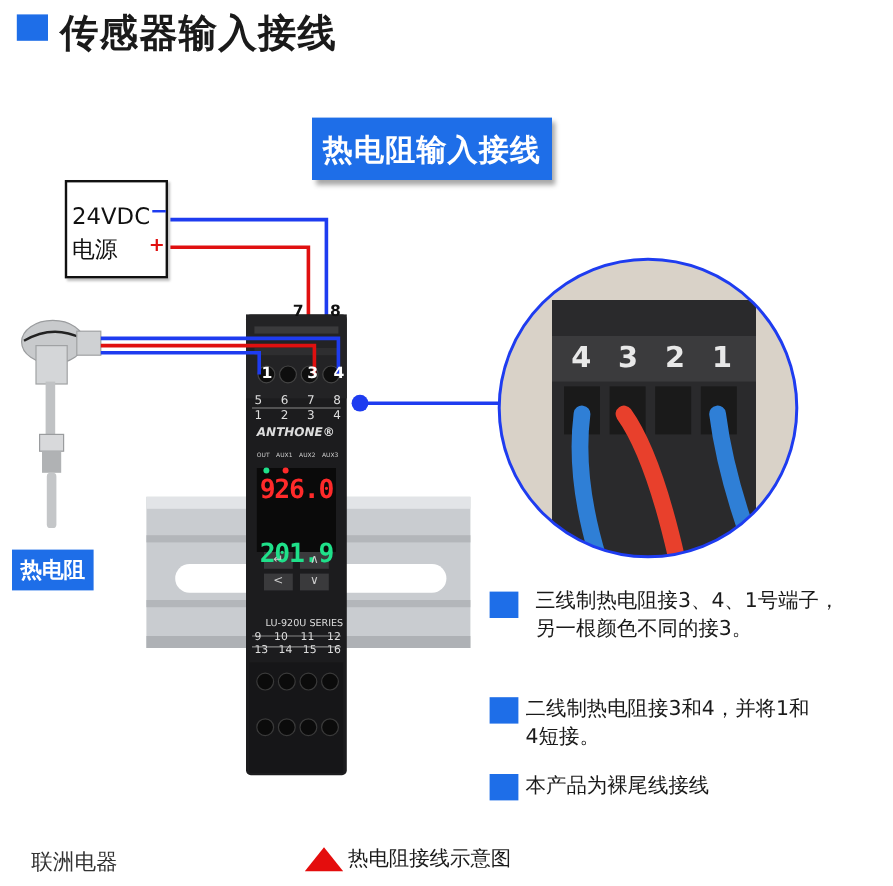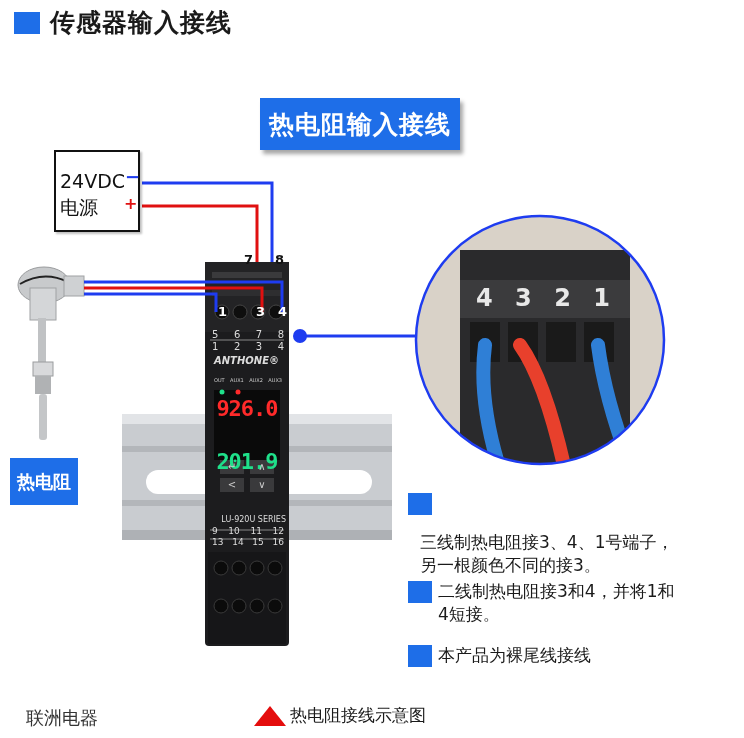--- a/index.html
+++ b/index.html
@@ -1,30 +1,30 @@
 <!DOCTYPE html>
 <html><head>
 <meta charset="utf-8">
 <style>
   * { box-sizing: border-box; margin: 0; padding: 0; }
   body { width: 744px; height: 738px; background: #ffffff; position: relative; overflow: hidden;
          font-family: "DejaVu Sans", "Liberation Sans", sans-serif; color: #1a1a1a; }
   .abs { position: absolute; }
   .title-square { left: 14px; top: 12px; width: 26px; height: 22px; background: #1e6ee8; }
-  .page-title { left: 50px; top: 6px; font-size: 25px; font-weight: bold; color: #1a1a1a; letter-spacing: 1px; }
+  .page-title { left: 50px; top: 6px; font-size: 32px; font-weight: bold; color: #1a1a1a; letter-spacing: 1px; }
   .banner { left: 260px; top: 72px; width: 200px; height: 52px; background: #1e6ee8; color: #fff;
             font-size: 25px; font-weight: bold; display: flex; align-items: center; justify-content: center;
             box-shadow: 3px 4px 4px rgba(0,0,0,0.35); letter-spacing: 1px; margin-top: 26px; }
   .psu { left: 54px; top: 150px; width: 86px; height: 82px; border: 2px solid #111; background: #fff; box-shadow: 2px 2px 2px rgba(0,0,0,0.25);}
   .psu-v { left: 60px; top: 170px; font-size: 19px; color: #111; }
   .psu-l { left: 60px; top: 195px; font-size: 19px; color: #111; }
   .psu-minus { left: 125px; top: 166px; font-size: 18px; color: #1e3cf0; font-weight: bold; }
   .psu-plus { left: 124px; top: 194px; font-size: 16px; color: #e01010; font-weight: bold; }
   .tnum { font-size: 13px; font-weight: bold; color: #111; }
-  .rtd-label { left: 10px; top: 458px; width: 68px; height: 47px; background: #1e6ee8; color: #fff;
+  .rtd-label { left: 10px; top: 458px; width: 68px; height: 34px; background: #1e6ee8; color: #fff;
                font-size: 18px; font-weight: bold; display: flex; align-items: center; justify-content: center; }
   .bullet { width: 24px; height: 22px; background: #1e6ee8; }
   .note { font-size: 17px; line-height: 23px; color: #1a1a1a; }
   .footer-brand { left: 26px; top: 706px; font-size: 18px; color: #333; }
   .footer-caption { left: 290px; top: 704px; font-size: 17px; color: #1a1a1a; }
   .tri { left: 254px; top: 706px; width: 0; height: 0; border-left: 16px solid transparent;
          border-right: 16px solid transparent; border-bottom: 20px solid #e40d0d; }
 </style>
 </head>
 <body>
@@ -180,21 +180,21 @@
 <div class="abs" style="left:470px;top:284px;width:146px;display:flex;justify-content:space-between;color:#e8e8e8;font-size:24px;font-weight:bold;padding:0 6px;">
   <span>4</span>
   <span>3</span>
   <span>2</span>
   <span>1</span>
 </div>
 
 <div class="abs rtd-label">热电阻</div>
 
 <div class="abs bullet" style="left:408px;top:493px;"></div>
-<div class="abs note" style="left:420px;top:490px;margin-top:41px;">
+<div class="abs note" style="left:446px;top:490px;">
   <div>三线制热电阻接3、4、1号端子，</div>
   <div>另一根颜色不同的接3。</div>
 </div>
 
 <div class="abs bullet" style="left:408px;top:581px;"></div>
 <div class="abs note" style="left:438px;top:580px;">
   <div>二线制热电阻接3和4，并将1和</div>
   <div>4短接。</div>
 </div>
 

